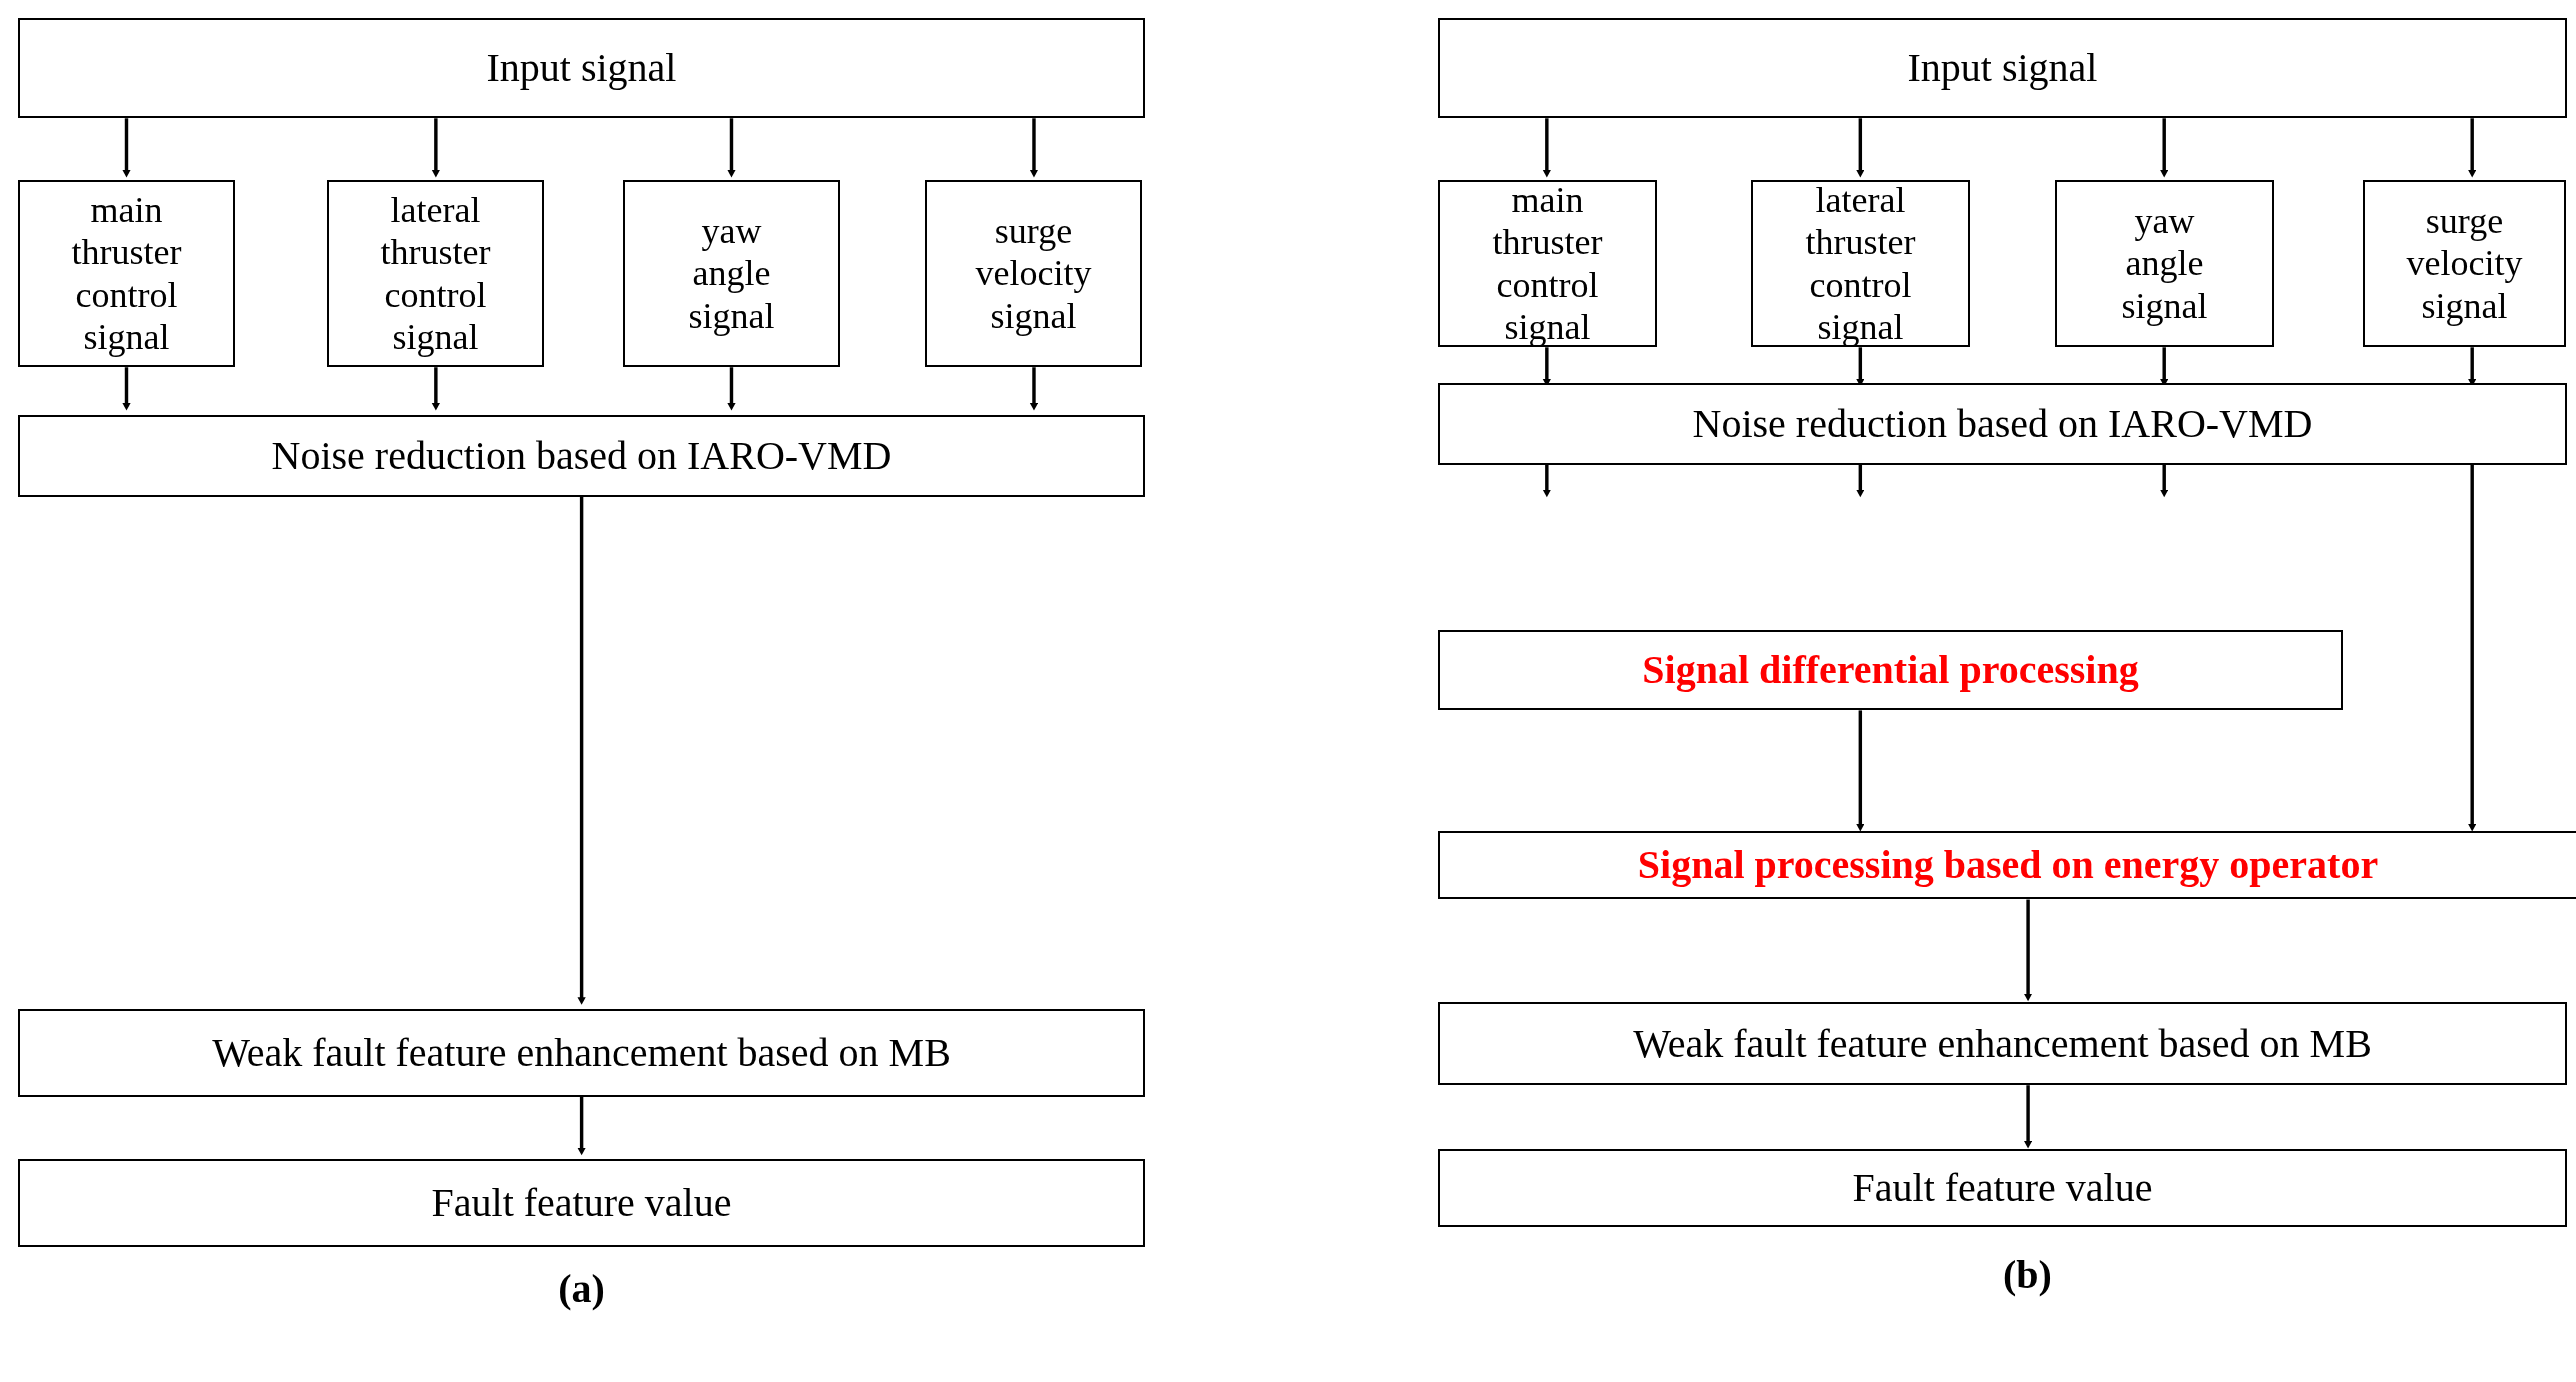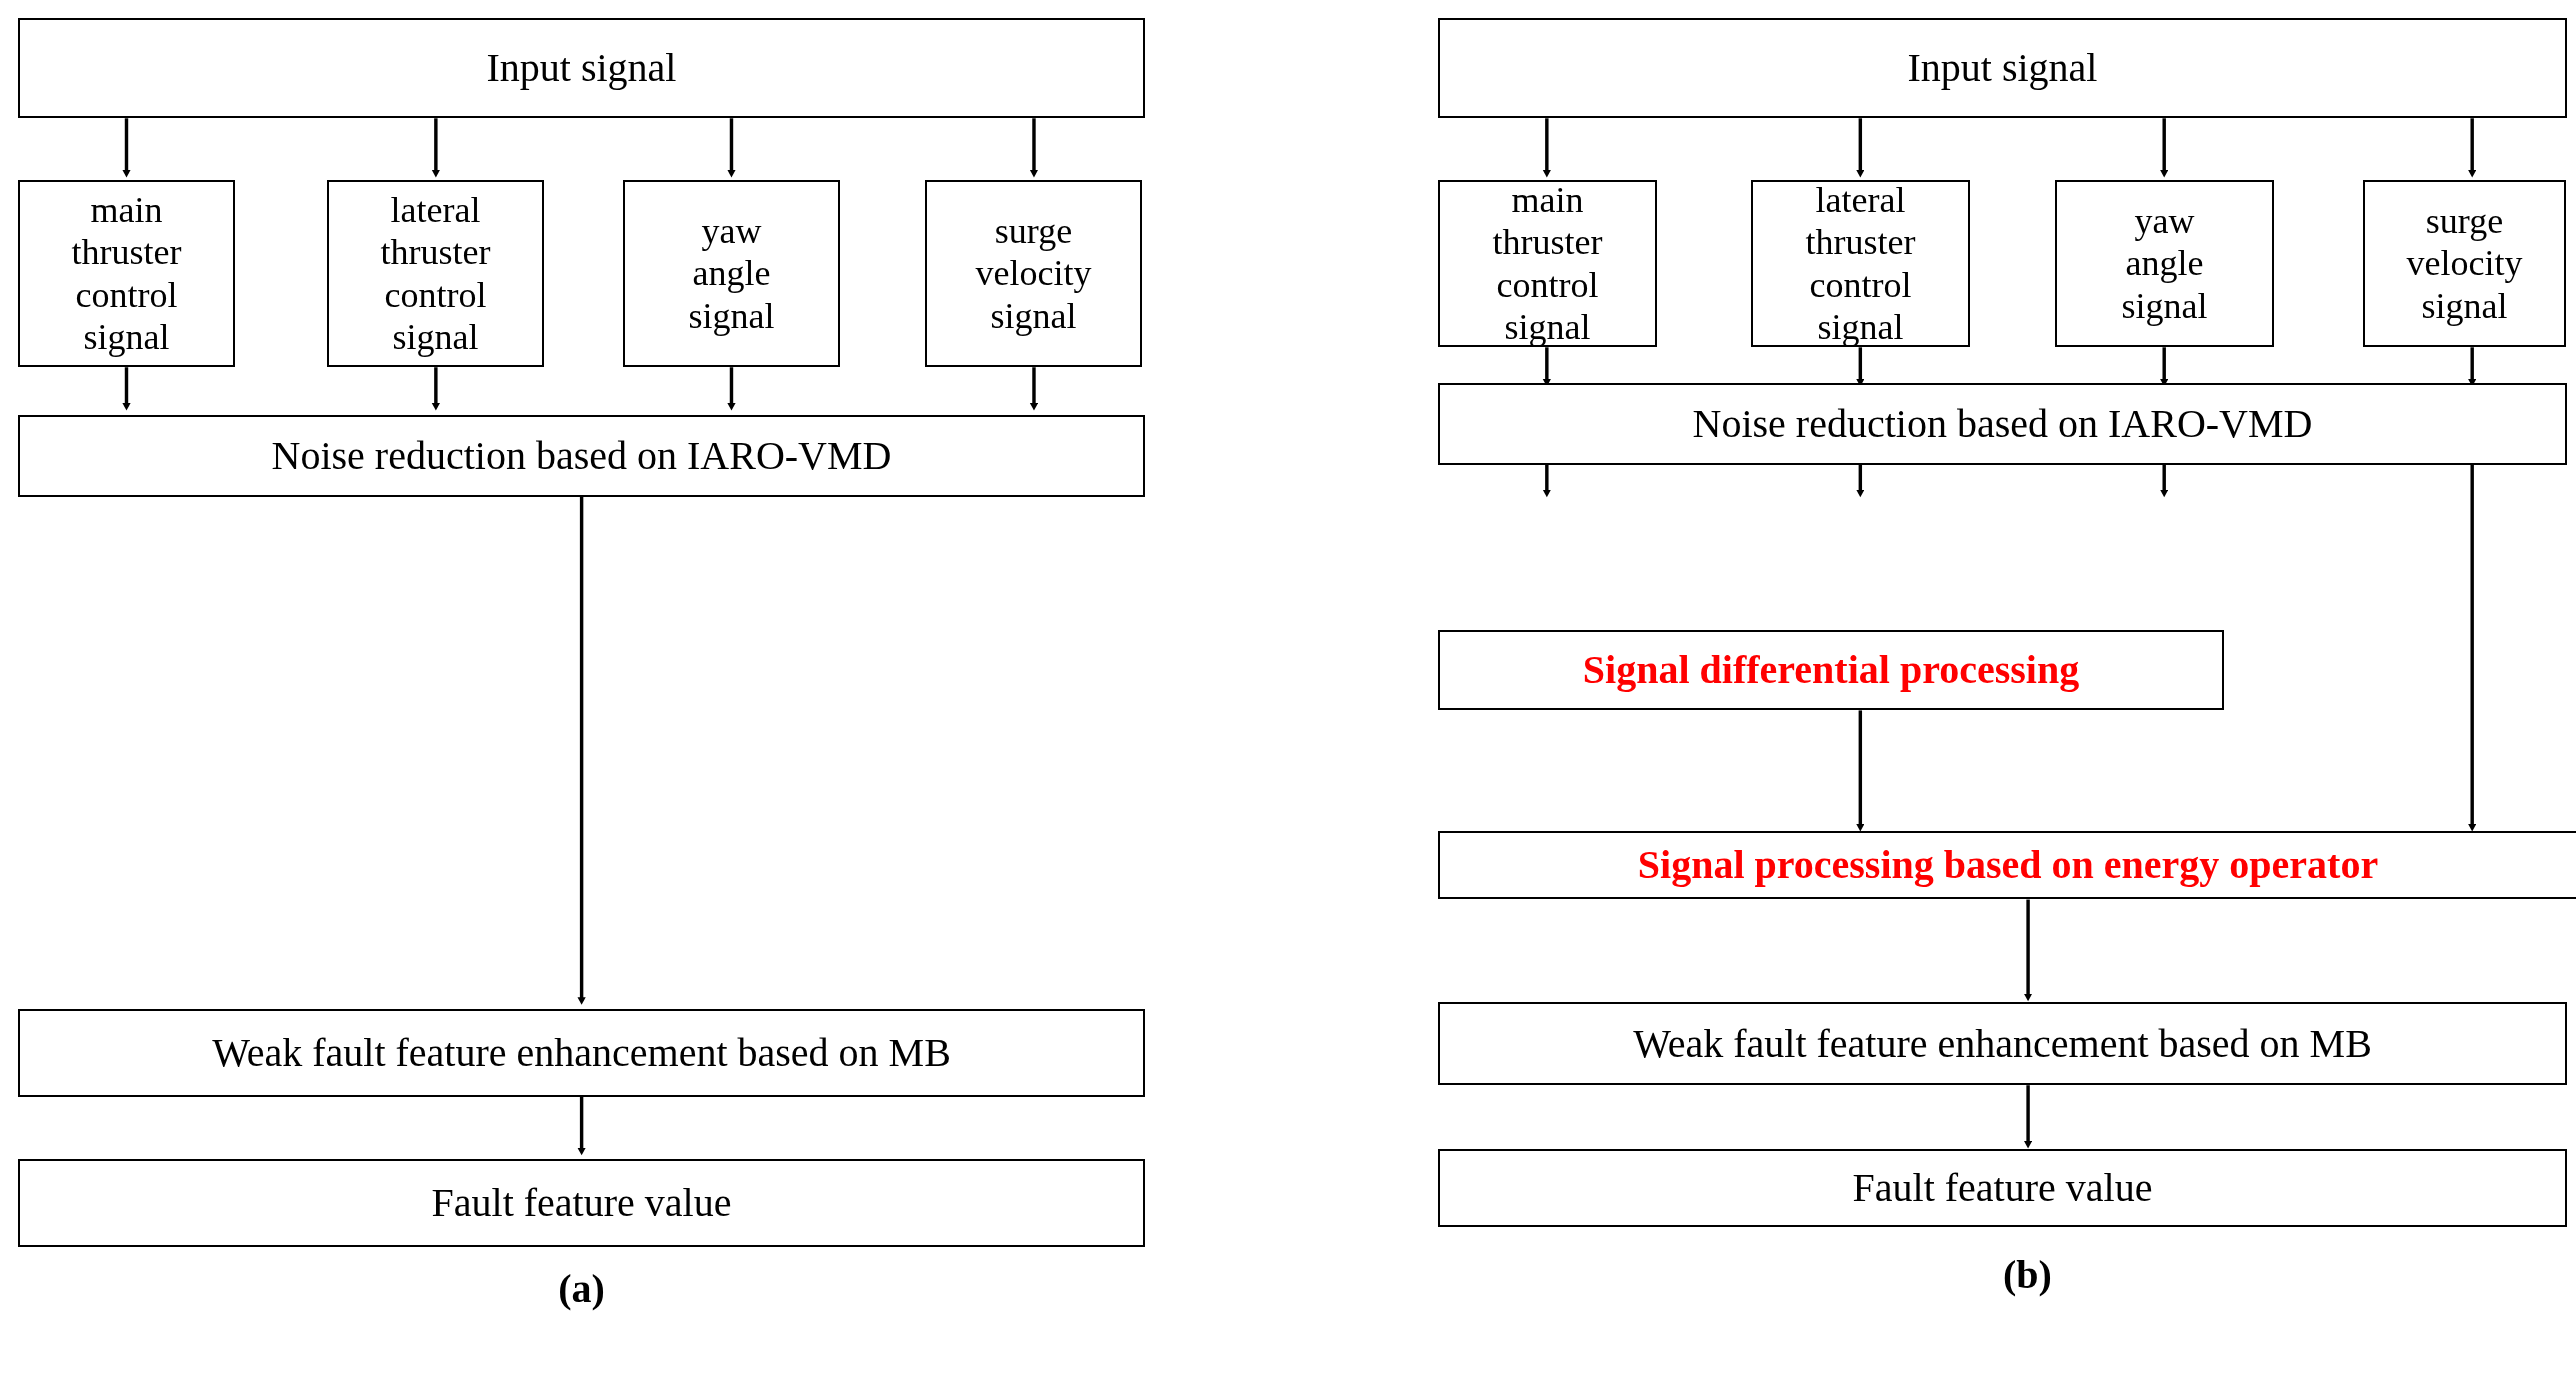--- a/index.html
+++ b/index.html
@@ -201,21 +201,21 @@
   <div class="node narrow" style="left:2363px; top:180px; width:203px; height:167px;">
     <span class="node-text">surge
 velocity
 signal</span>
   </div>
 
   <div class="node wide" style="left:1438px; top:383px; width:1129px; height:82px;">
     <span class="node-text">Noise reduction based on IARO-VMD</span>
   </div>
 
-  <div class="node wide red" style="left:1438px; top:630px; width:786px; height:80px;">
+  <div class="node wide red" style="left:1438px; top:630px; width:905px; height:80px;">
     <span class="node-text">Signal differential processing</span>
   </div>
 
   <div class="node wide red" style="left:1438px; top:831px; width:1140px; height:68px;">
     <span class="node-text">Signal processing based on energy operator</span>
   </div>
 
   <div class="node wide" style="left:1438px; top:1002px; width:1129px; height:83px;">
     <span class="node-text">Weak fault feature enhancement based on MB</span>
   </div>

